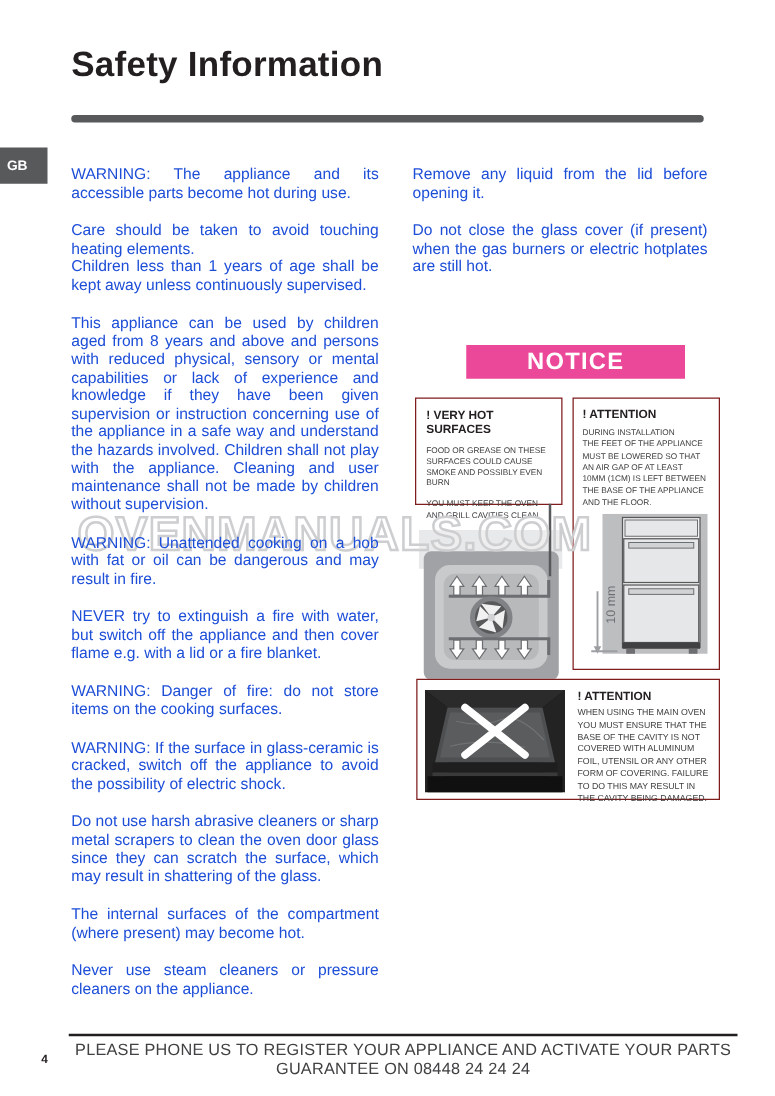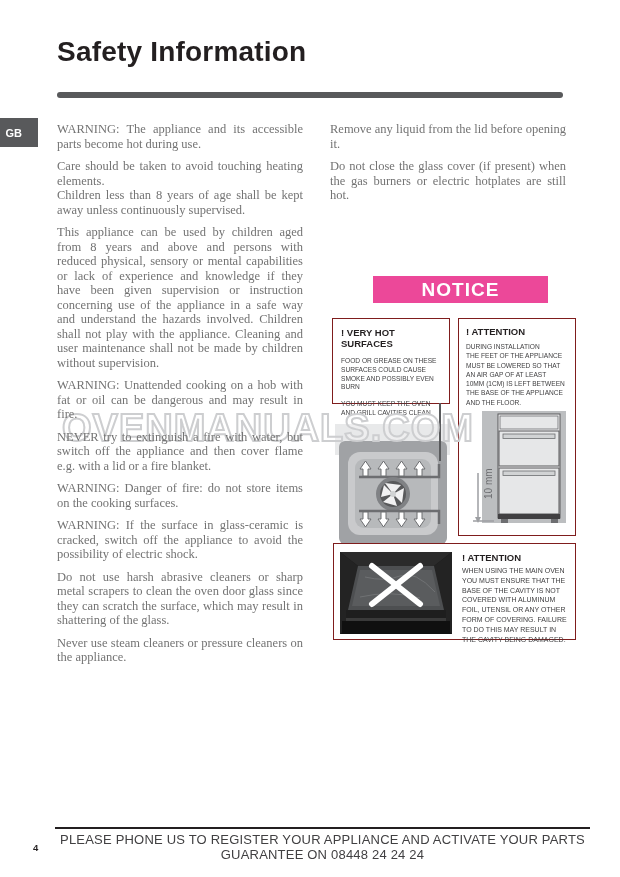--- a/index.html
+++ b/index.html
@@ -22,22 +22,22 @@
     background:#58595b; color:#ffffff; font-weight:bold; font-size:11px;
     display:flex; align-items:center; justify-content:flex-end;
     padding-right:16px; box-sizing:border-box;
   }
 
   
   .col { position:absolute; z-index:3; }
   .col-left  { left:57px;  top:116px; width:246px; }
   .col-right { left:330px; top:116px; width:236px; }
   p.body {
-    margin:6px 0 8px 0; font-size:12.5px; line-height:14.5px; color:#737373;
-    text-align:justify; white-space:pre-line;font-family:Liberation Serif, serif;
+    margin:16px 0 8px 0; font-size:12.5px; line-height:14.5px; color:#1d4ed8;
+    text-align:justify; white-space:pre-line;
   }
   p.body:last-child { margin-bottom:0; }
 
   
   .notice-banner {
     position:absolute; left:373px; top:276px; width:175px; height:27px;
     background:#ec4899; color:#ffffff; font-weight:bold; font-size:19px;
     letter-spacing:1px; display:flex; align-items:center; justify-content:center;
     z-index:3;
   }
@@ -201,27 +201,28 @@
 TO DO THIS MAY RESULT IN
 THE CAVITY BEING DAMAGED.</div>
     </div>
   </div>
 
   <div class="watermark">OVENMANUALS.COM</div>
 
   <div class="col col-left">
     <p class="body">WARNING: The appliance and its accessible parts become hot during use.</p>
     <p class="body">Care should be taken to avoid touching heating elements.
-Children less than 8 years of age shall be kept away unless continuously supervised.</p>
+Children less than 1 years of age shall be kept away unless continuously supervised.</p>
     <p class="body">This appliance can be used by children aged from 8 years and above and persons with reduced physical, sensory or mental capabilities or lack of experience and knowledge if they have been given supervision or instruction concerning use of the appliance in a safe way and understand the hazards involved. Children shall not play with the appliance. Cleaning and user maintenance shall not be made by children without supervision.</p>
     <p class="body">WARNING: Unattended cooking on a hob with fat or oil can be dangerous and may result in fire.</p>
     <p class="body">NEVER try to extinguish a fire with water, but switch off the appliance and then cover flame e.g. with a lid or a fire blanket.</p>
     <p class="body">WARNING: Danger of fire: do not store items on the cooking surfaces.</p>
     <p class="body">WARNING: If the surface in glass-ceramic is cracked, switch off the appliance to avoid the possibility of electric shock.</p>
     <p class="body">Do not use harsh abrasive cleaners or sharp metal scrapers to clean the oven door glass since they can scratch the surface, which may result in shattering of the glass.</p>
+    <p class="body">The internal surfaces of the compartment (where present) may become hot.</p>
     <p class="body">Never use steam cleaners or pressure cleaners on the appliance.</p>
   </div>
 
   <div class="col col-right">
     <p class="body">Remove any liquid from the lid before opening it.</p>
     <p class="body">Do not close the glass cover (if present) when the gas burners or electric hotplates are still hot.</p>
   </div>
 
   <div class="notice-banner">NOTICE</div>
 

